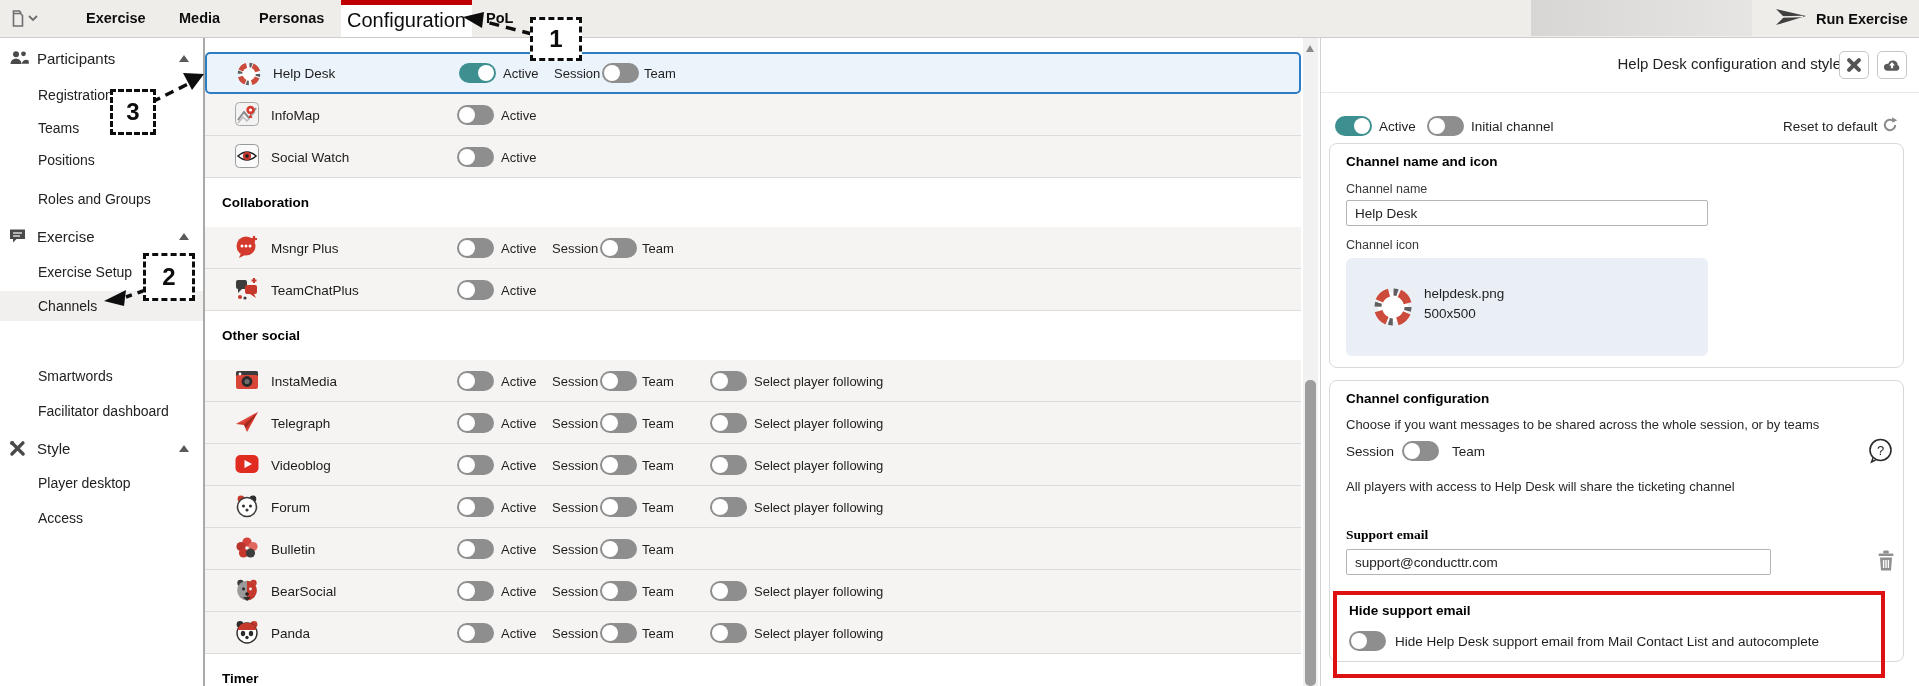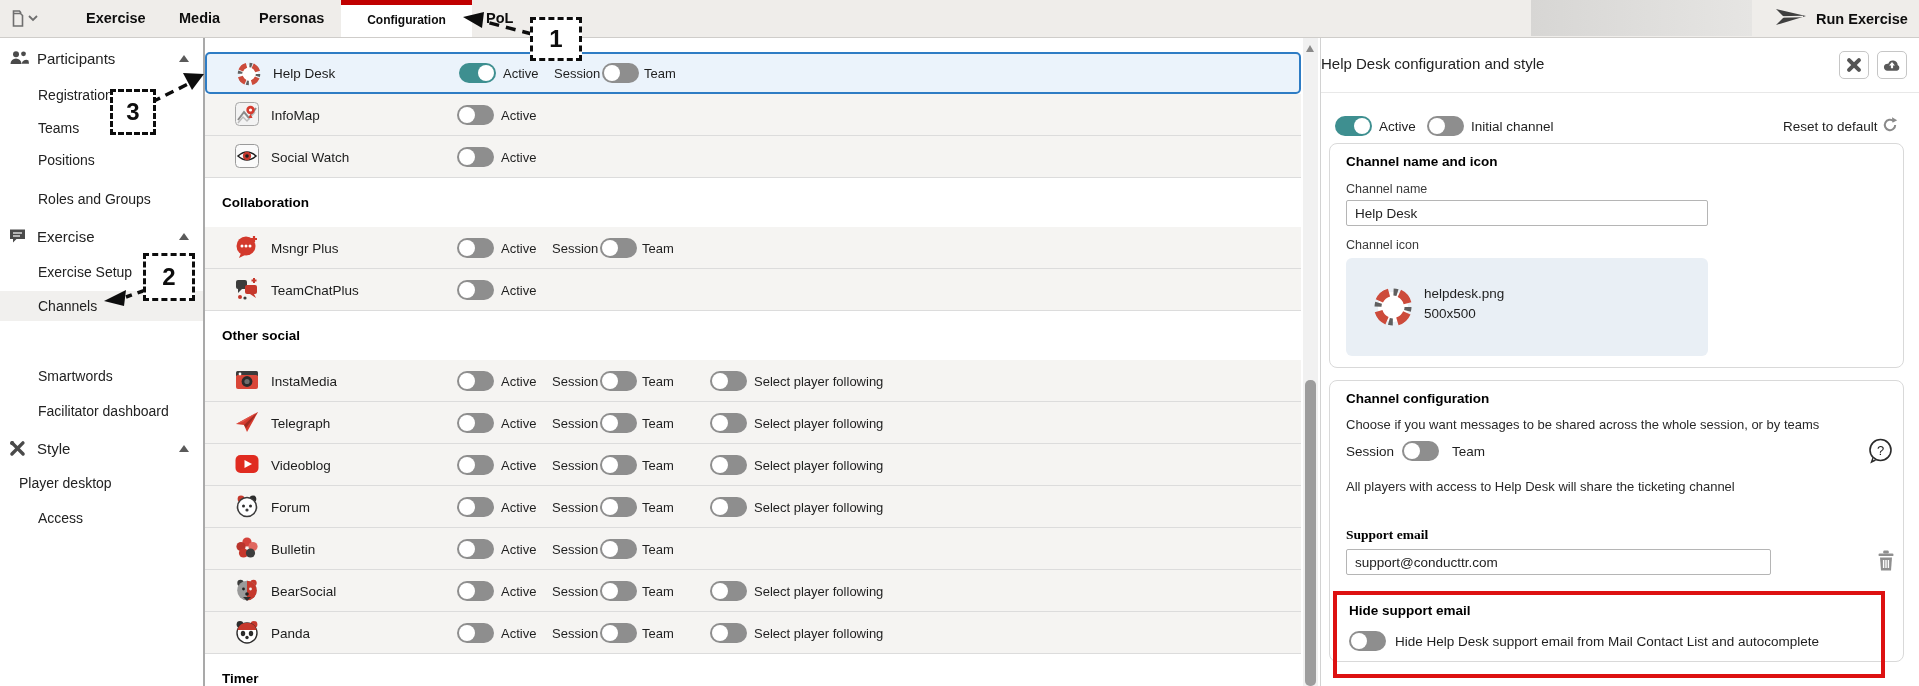--- a/index.html
+++ b/index.html
@@ -2,21 +2,21 @@
 <html><head>
 <meta charset="utf-8">
 <style>
   html,body{margin:0;padding:0;}
   body{width:1919px;height:686px;position:relative;overflow:hidden;background:#fff;
        font-family:"Liberation Sans",sans-serif;color:#1c1c1c;}
   
   #topbar{position:absolute;left:0;top:0;width:1919px;height:37px;background:#efedea;border-bottom:1px solid #cfcdca;z-index:5;}
   .tab{position:absolute;top:0;height:37px;line-height:37px;font-weight:bold;font-size:14.5px;color:#0d0d0d;cursor:pointer;}
   .tab-active-box{position:absolute;top:0;height:37px;background:#fff;border-top:5px solid #c00000;box-sizing:border-box;
-                  text-align:center;font-weight:bold;font-size:12px;color:#0d0d0d;line-height:30px;cursor:pointer;}
+                  text-align:center;font-weight:normal;font-size:20px;color:#0d0d0d;line-height:30px;cursor:pointer;}
   #gray-block{position:absolute;left:1531px;top:0;width:221px;height:36px;background:linear-gradient(90deg,#d7d6d4,#e6e5e3);}
   #run-wrap{position:absolute;left:1775px;top:0;height:37px;display:flex;align-items:center;gap:8px;cursor:pointer;}
   #run-label{font-weight:bold;font-size:14.5px;color:#0d0d0d;}
   
   #sidebar{position:absolute;left:0;top:37px;width:205px;height:649px;background:#fff;border-right:2px solid #a9a9a9;box-sizing:border-box;z-index:2;}
   .sb-section{position:absolute;left:0;width:203px;height:30px;display:flex;align-items:center;padding-left:9px;box-sizing:border-box;
               font-size:15px;color:#222;cursor:pointer;}
   .sb-section .sb-ic{width:20px;height:16px;margin-right:8px;flex:0 0 auto;}
   .sb-caret{position:absolute;right:14px;width:0;height:0;border-left:5px solid transparent;border-right:5px solid transparent;border-bottom:7px solid #5a5a5a;}
   .sb-item{position:absolute;left:0;width:203px;height:30px;display:flex;align-items:center;padding-left:38px;box-sizing:border-box;
@@ -34,21 +34,21 @@
   .tgl::after{content:"";position:absolute;top:2px;left:2px;width:16px;height:16px;border-radius:50%;background:#fff;}
   .tgl.on{background:#3e8f90;}
   .tgl.on::after{left:auto;right:2px;}
   .tlab{position:absolute;top:50%;transform:translateY(-50%);font-size:13px;color:#1f1f1f;white-space:nowrap;}
   
   #vscroll{position:absolute;left:1303px;top:37px;width:15px;height:649px;background:#f1f1f1;}
   #vscroll .up{position:absolute;left:3px;top:8px;width:0;height:0;border-left:4.5px solid transparent;border-right:4.5px solid transparent;border-bottom:7px solid #8a8a8a;cursor:pointer;}
   #vscroll .thumb{position:absolute;left:2px;top:343px;width:11px;height:306px;background:#9d9d9d;border-radius:5px;cursor:pointer;}
   
   #panel{position:absolute;left:1320px;top:37px;width:599px;height:649px;background:#fff;border-left:1px solid #d2d2d2;box-sizing:border-box;}
-  #panel-title{position:absolute;left:0;top:18px;width:520px;text-align:left;font-size:15px;color:#222;}
+  #panel-title{position:absolute;left:0;top:18px;width:520px;text-align:right;font-size:15px;color:#222;}
   .panel-btn{position:absolute;top:14px;width:30px;height:28px;border:1px solid #c6c6c6;border-radius:5px;background:#fff;
              display:flex;align-items:center;justify-content:center;cursor:pointer;box-sizing:border-box;}
   #panel-divider{position:absolute;left:0;top:55px;width:599px;height:1px;background:#e8e8e8;}
   .p-lab{position:absolute;font-size:13.5px;color:#1f1f1f;white-space:nowrap;}
   .card{position:absolute;left:8px;width:575px;border:1px solid #d9d9d9;border-radius:8px;background:#fff;box-sizing:border-box;}
   .card-h{position:absolute;left:16px;font-weight:bold;font-size:13.5px;color:#000;}
   .small-lab{position:absolute;left:16px;font-size:12.5px;color:#3c3c3c;}
   .txt-input{position:absolute;left:16px;height:26px;border:1px solid #b5b5b5;border-radius:2px;font-family:"Liberation Sans",sans-serif;
              font-size:13.5px;color:#222;padding:0 8px;box-sizing:border-box;background:#fff;}
   #icon-box{position:absolute;left:16px;top:114px;width:362px;height:98px;background:#e9eff5;border-radius:6px;}
@@ -118,21 +118,21 @@
     <div class="sb-item" style="top: 359px;">Facilitator dashboard</div>
     <div class="sb-section" style="top: 396px;">
       <span class="sb-ic"><svg width="17" height="17" viewBox="0 0 17 17">
           <rect x="-1" y="6.7" width="19" height="3.4" rx="1.7" fill="#4a4a4a" transform="rotate(45 8.5 8.5)"></rect>
           <rect x="-1" y="6.7" width="19" height="3.4" rx="1.7" fill="#4a4a4a" transform="rotate(-45 8.5 8.5)"></rect>
           <circle cx="3.2" cy="3.2" r="2.1" fill="#4a4a4a"></circle>
         </svg></span>
       <span>Style</span>
       <span class="sb-caret"></span>
     </div>
-    <div class="sb-item" style="top: 431px; padding-left: 19px;">Player desktop</div>
+    <div class="sb-item" style="top: 431px;">Player desktop</div>
     <div class="sb-item" style="top: 466px;">Access</div>
   </div>
 
 <div id="chlist">
     <div class="ch-spacer"></div>
     <div class="ch-row selected">
       <span class="ch-ic"><svg width="26" height="26" viewBox="0 0 26 26">
           <circle cx="13" cy="13" r="9" fill="#fff" stroke="#5f5f5f" stroke-width="4.5" stroke-dasharray="2.5 4.6"></circle>
           <circle cx="13" cy="13" r="9" fill="none" stroke="#cd4b3b" stroke-width="5" stroke-dasharray="7.8 6.3" transform="rotate(23 13 13)"></circle>
           <circle cx="13" cy="13" r="5" fill="#fff"></circle>

